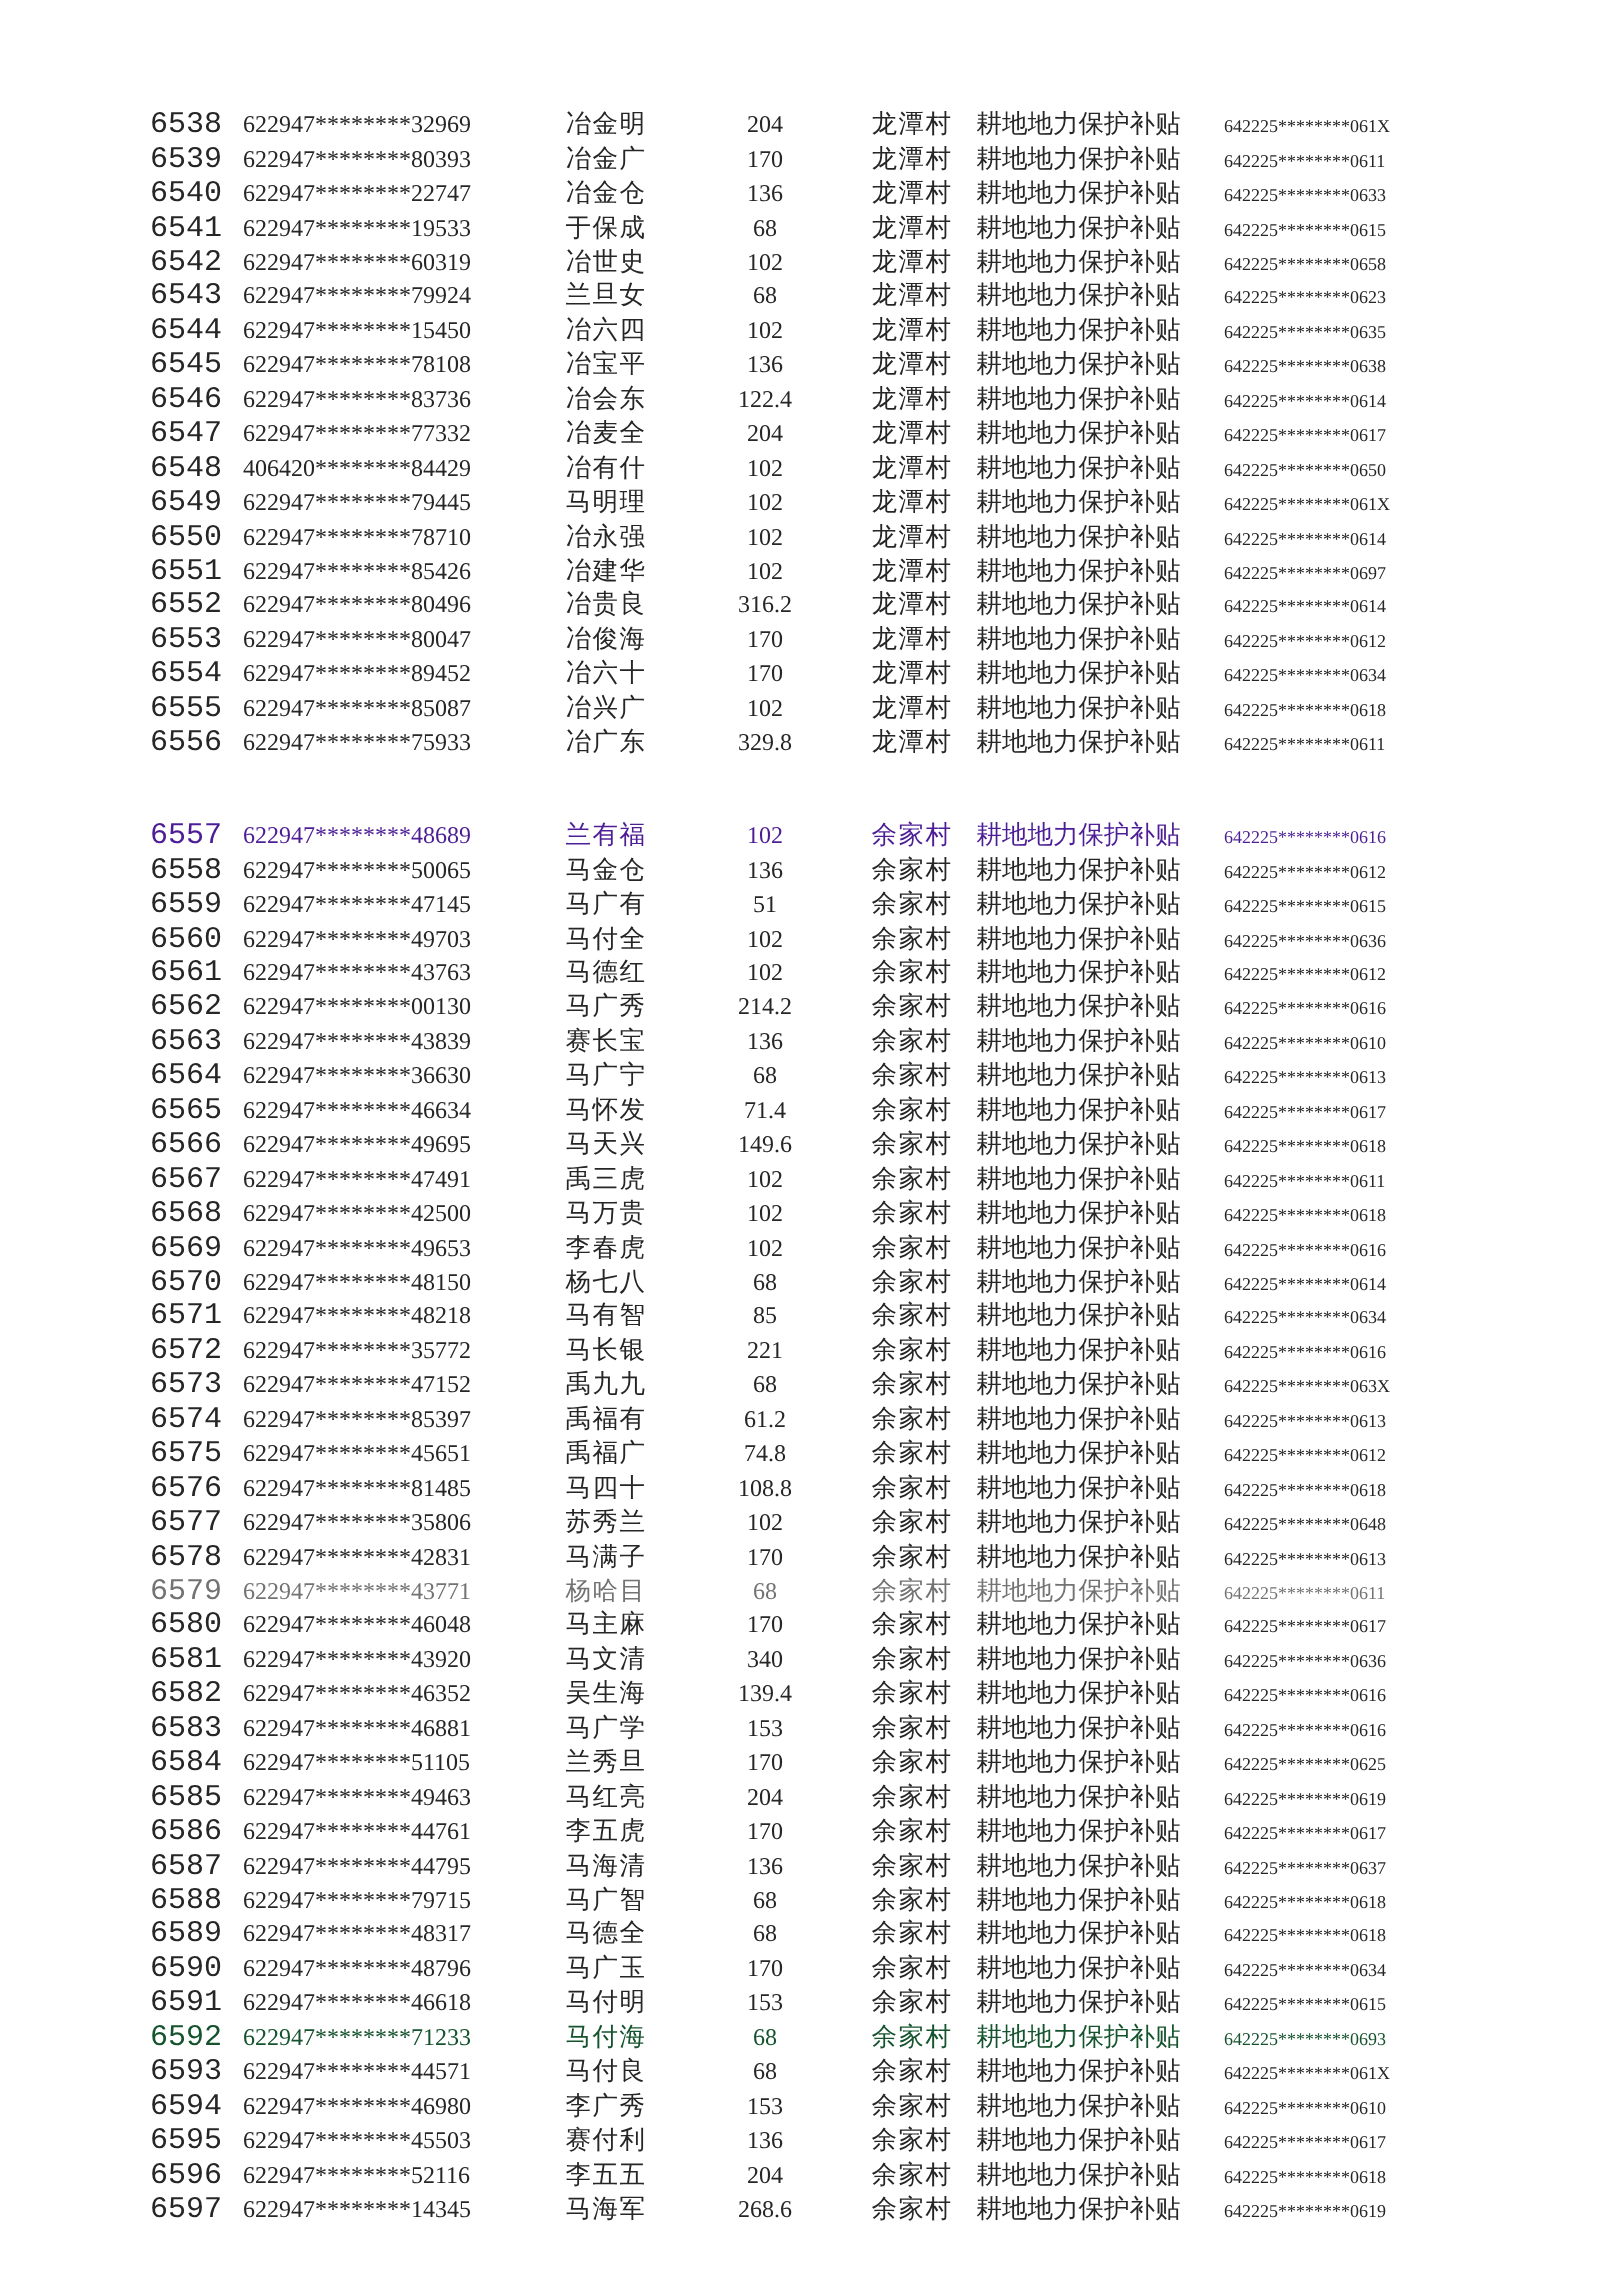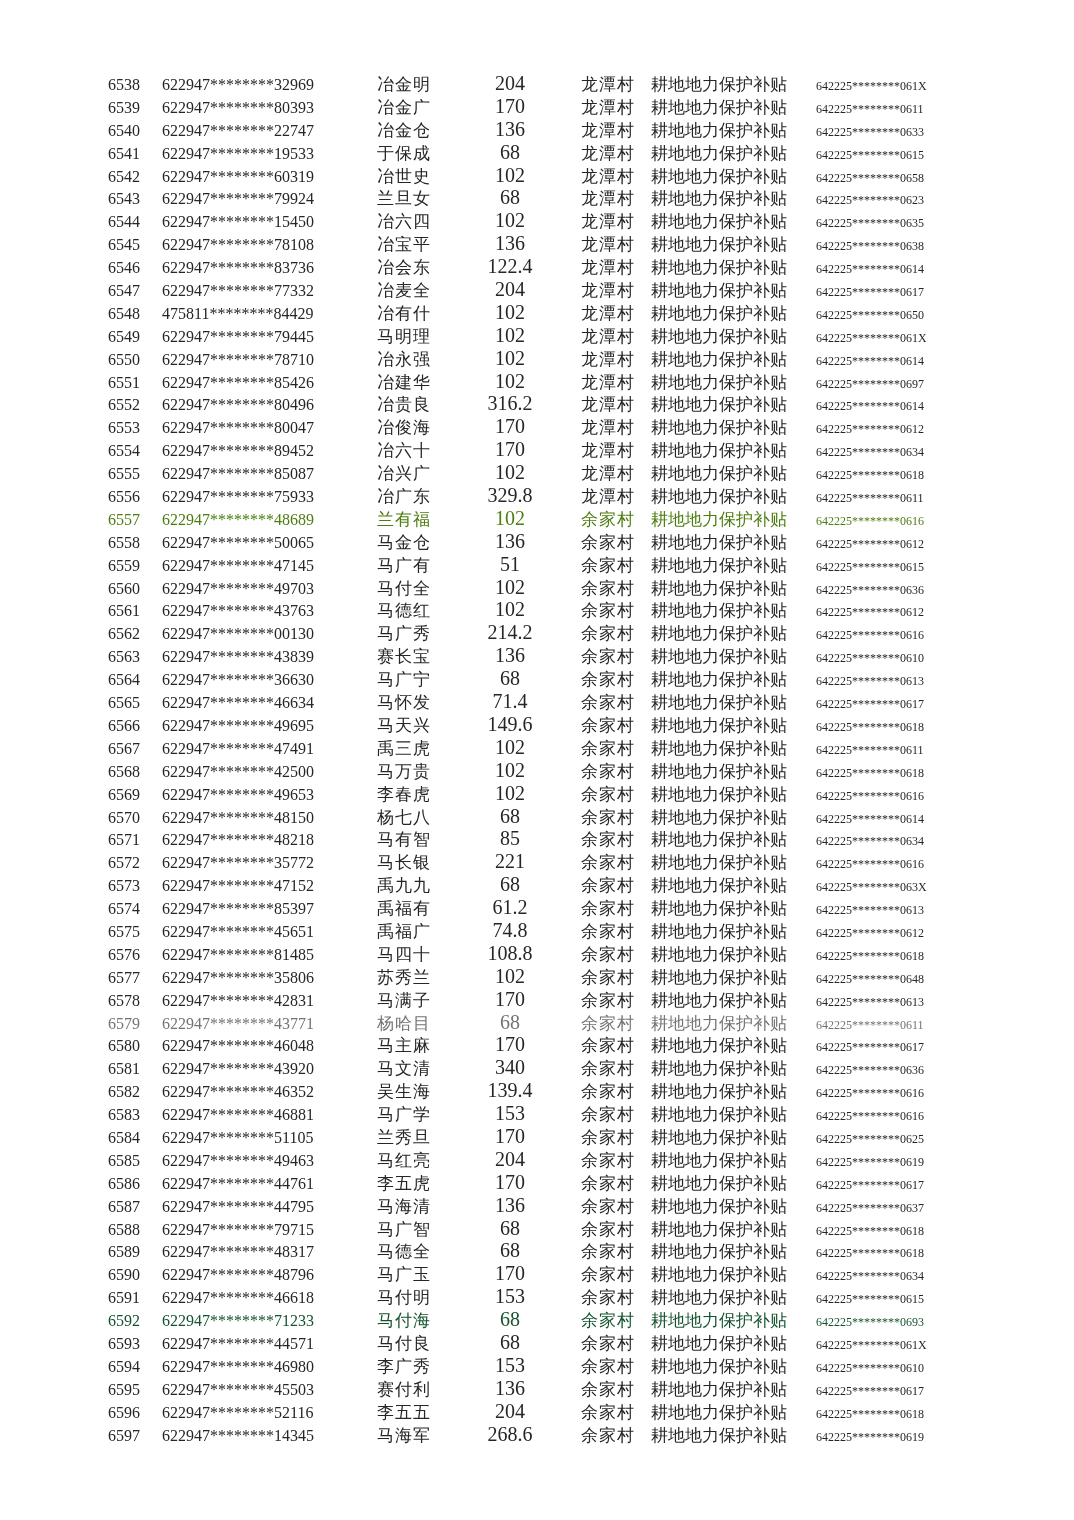--- a/index.html
+++ b/index.html
@@ -23,24 +23,24 @@
   }
   .trow {
     display: flex;
     align-items: baseline;
     height: 22.9px;
     line-height: 22.9px;
     font-size: 17px;
     color: #262626;
     white-space: nowrap;
   }
-  .c-no   { margin-left: 96px; width: 56px;  text-align: center; font-size: 16px; }
+  .c-no   { margin-left: 96px; width: 56px;  text-align: center; font-size: 20px; font-family: Liberation Mono, monospace; }
   .c-acct { margin-left: 10px; width: 165px; text-align: left;   font-size: 16px; }
   .c-name { margin-left: 50px; width: 78px;  text-align: left;   letter-spacing: 1px; }
-  .c-amt  { width: 110px; text-align: center; font-size: 20px; }
+  .c-amt  { width: 110px; text-align: center; font-size: 16px; }
   .c-vil  { width: 86px;  text-align: center; letter-spacing: 1px; }
   .c-sub  { width: 153px; text-align: left; }
   .c-id   { margin-left: 12px; flex: 1; text-align: left; font-size: 12px; }
 </style>
 </head>
 <body>
 
 <div class="page" style="background: rgb(255, 255, 255);">
   <div class="table-wrap" id="table-root">
 
@@ -139,21 +139,21 @@
     <span class="c-acct">622947********77332</span>
     <span class="c-name">冶麦全</span>
     <span class="c-amt">204</span>
     <span class="c-vil">龙潭村</span>
     <span class="c-sub">耕地地力保护补贴</span>
     <span class="c-id">642225********0617</span>
   </div>
 
   <div class="trow" style="color: rgb(38, 38, 38);">
     <span class="c-no">6548</span>
-    <span class="c-acct">475811********84429</span>
+    <span class="c-acct">406420********84429</span>
     <span class="c-name">冶有什</span>
     <span class="c-amt">102</span>
     <span class="c-vil">龙潭村</span>
     <span class="c-sub">耕地地力保护补贴</span>
     <span class="c-id">642225********0650</span>
   </div>
 
   <div class="trow" style="color: rgb(38, 38, 38);">
     <span class="c-no">6549</span>
     <span class="c-acct">622947********79445</span>
@@ -227,21 +227,21 @@
   <div class="trow" style="color: rgb(38, 38, 38);">
     <span class="c-no">6556</span>
     <span class="c-acct">622947********75933</span>
     <span class="c-name">冶广东</span>
     <span class="c-amt">329.8</span>
     <span class="c-vil">龙潭村</span>
     <span class="c-sub">耕地地力保护补贴</span>
     <span class="c-id">642225********0611</span>
   </div>
 
-  <div class="trow" style="color: #4d7c0f;">
+  <div class="trow" style="color: #4c1d95; margin-top: 39px;">
     <span class="c-no">6557</span>
     <span class="c-acct">622947********48689</span>
     <span class="c-name">兰有福</span>
     <span class="c-amt">102</span>
     <span class="c-vil">余家村</span>
     <span class="c-sub">耕地地力保护补贴</span>
     <span class="c-id">642225********0616</span>
   </div>
 
   <div class="trow" style="color: rgb(38, 38, 38);">

